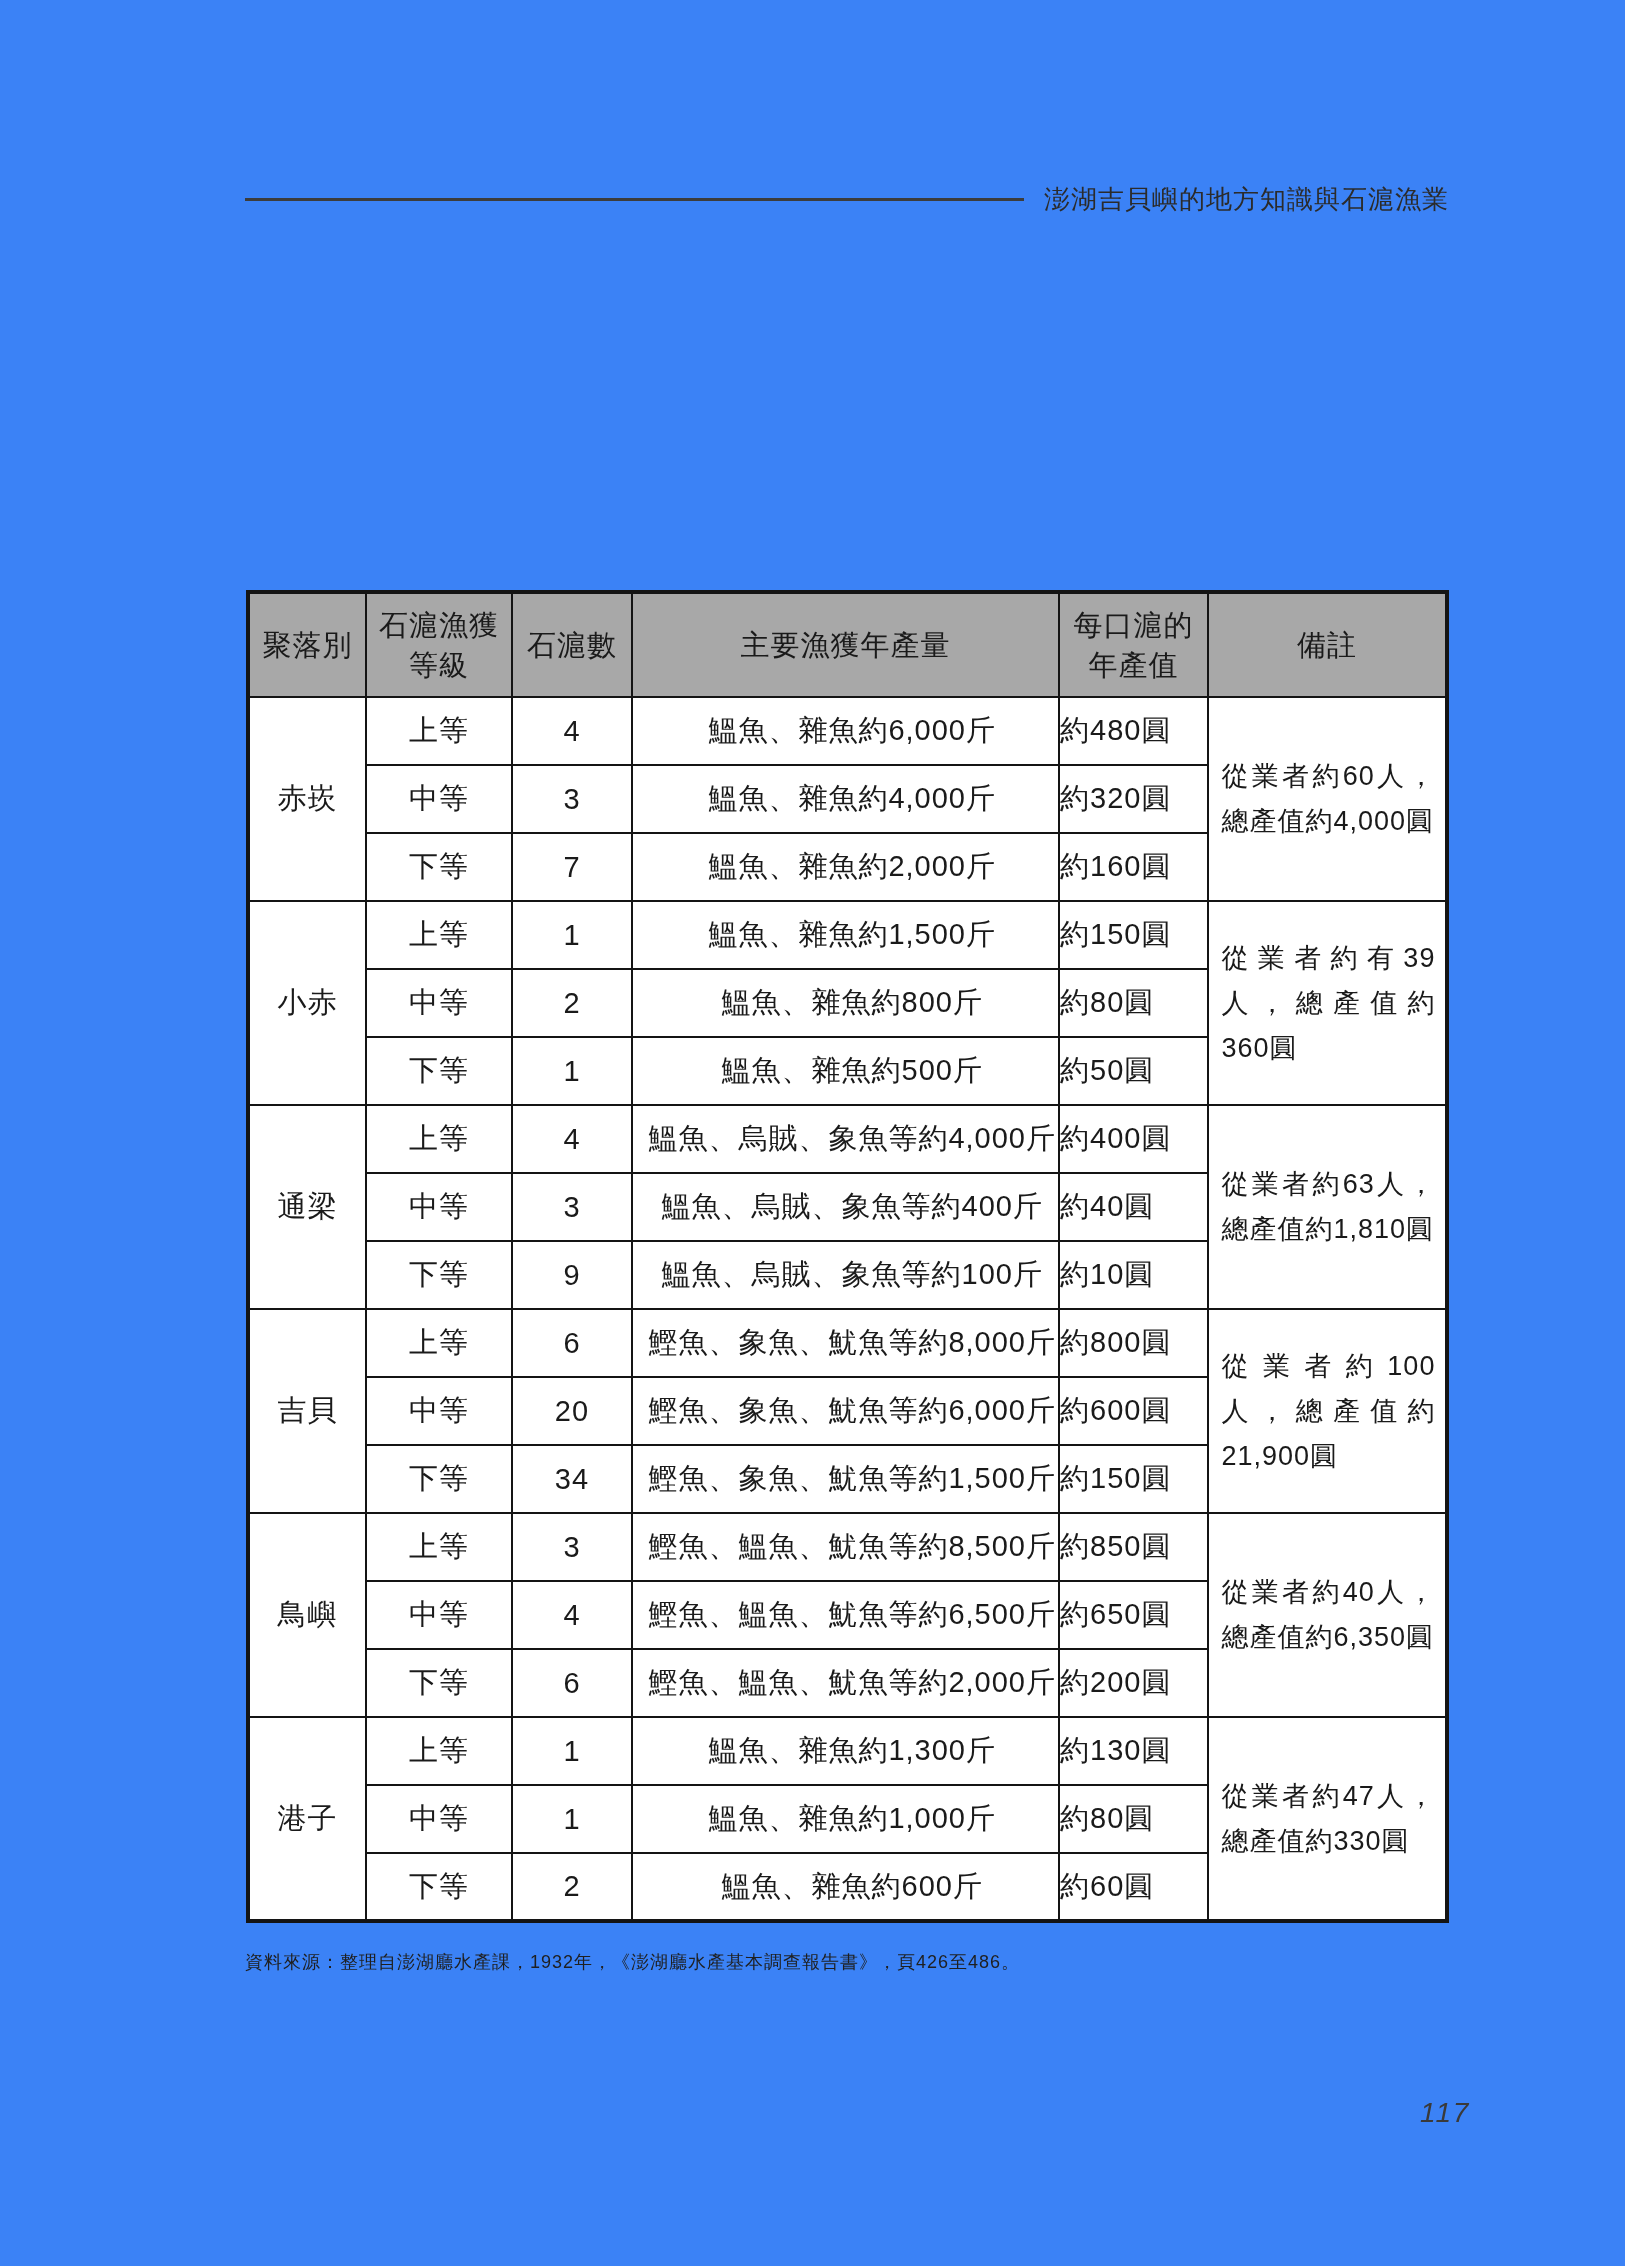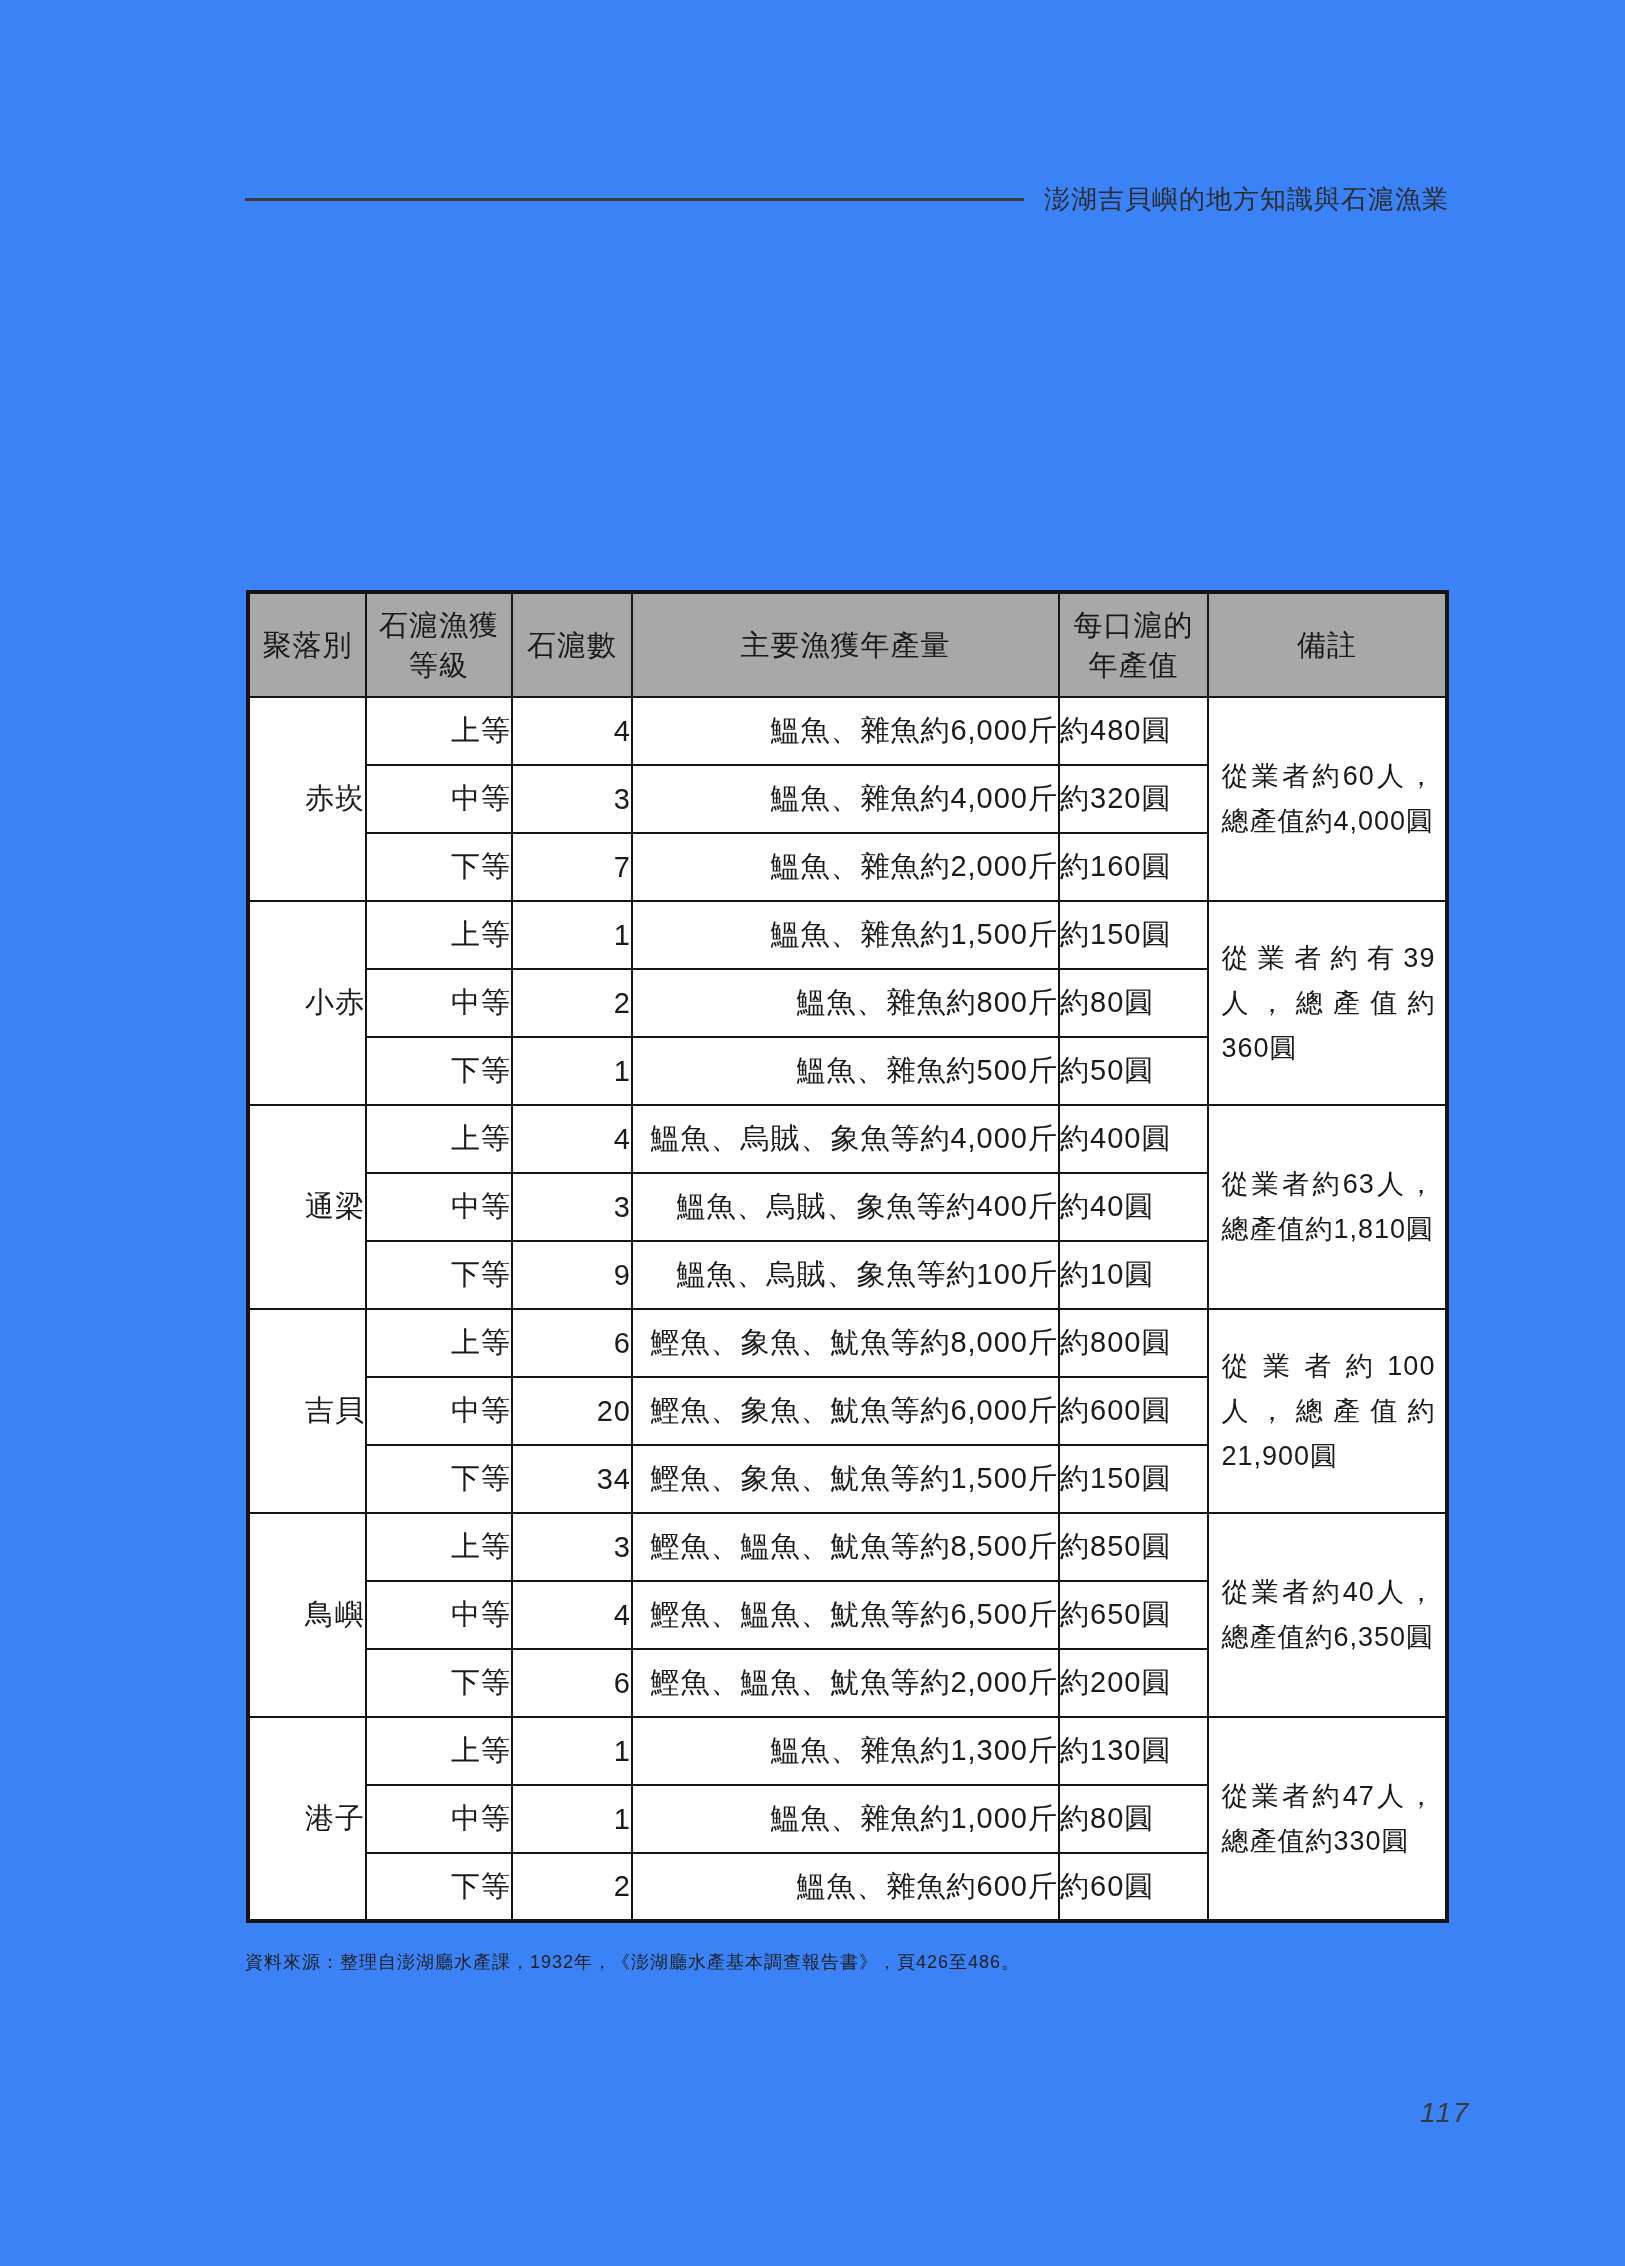--- a/index.html
+++ b/index.html
@@ -57,22 +57,22 @@
   .weir-table th {
     background: #a8a8a8;
     font-weight: normal;
     height: 105px;
     text-align: center;
     white-space: pre-line;
     line-height: 40px;
     letter-spacing: 1px;
   }
   .weir-table td { height: 68px; background: #ffffff; }
-  .cell-center { text-align: right; letter-spacing: 1px; }
-  .cell-catch  { text-align: right; padding-left: 13.4px; letter-spacing: 1px; margin-left: 8px; }
+  .cell-center { text-align: center; letter-spacing: 1px; }
+  .cell-catch  { text-align: center; padding-left: 13.4px; letter-spacing: 1px; margin-left: 8px; }
   .cell-value  { padding-right: 23px; letter-spacing: 1px; }
   .cell-remark {
     text-align: justify;
     text-justify: inter-character;
     padding: 7.6px 9.6px 7.6px 12.4px;
     line-height: 45px;
     font-size: 27px;
     letter-spacing: 1px;
     margin-left: 32px;
   }

